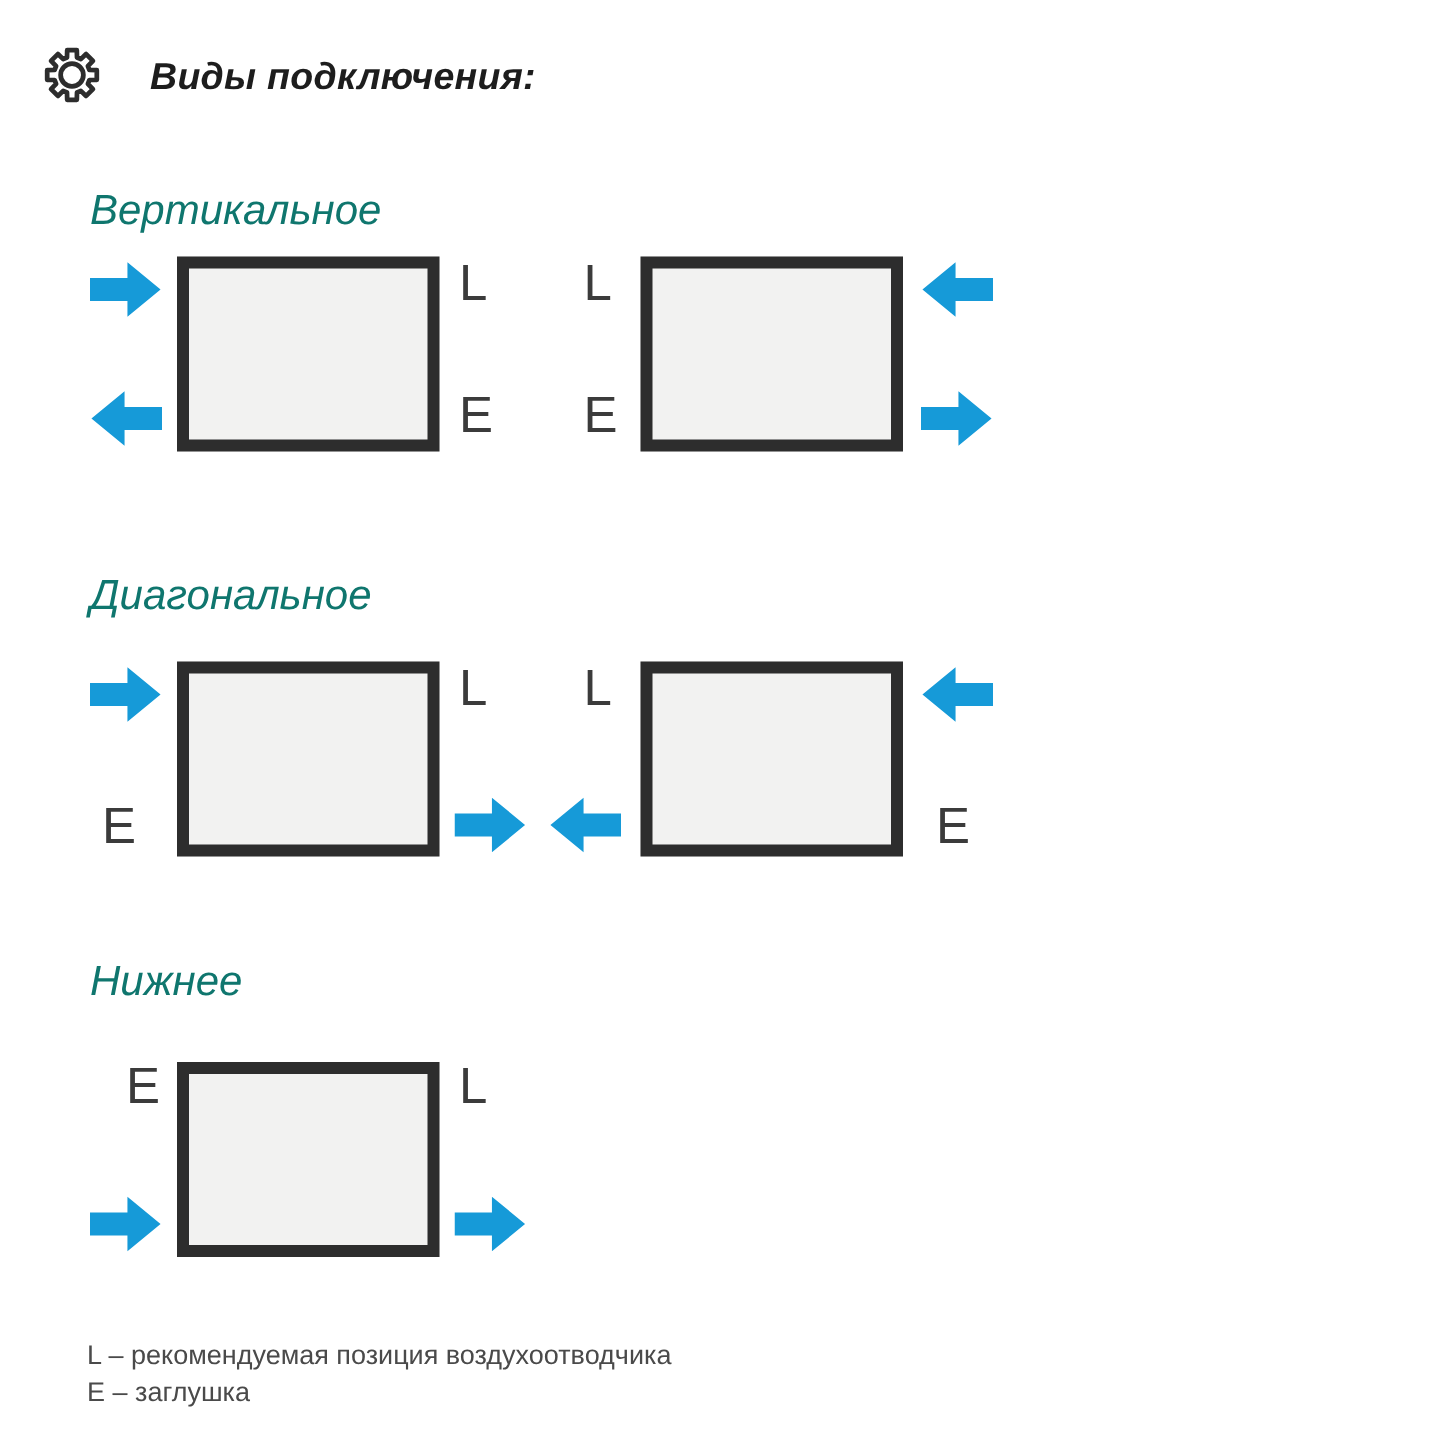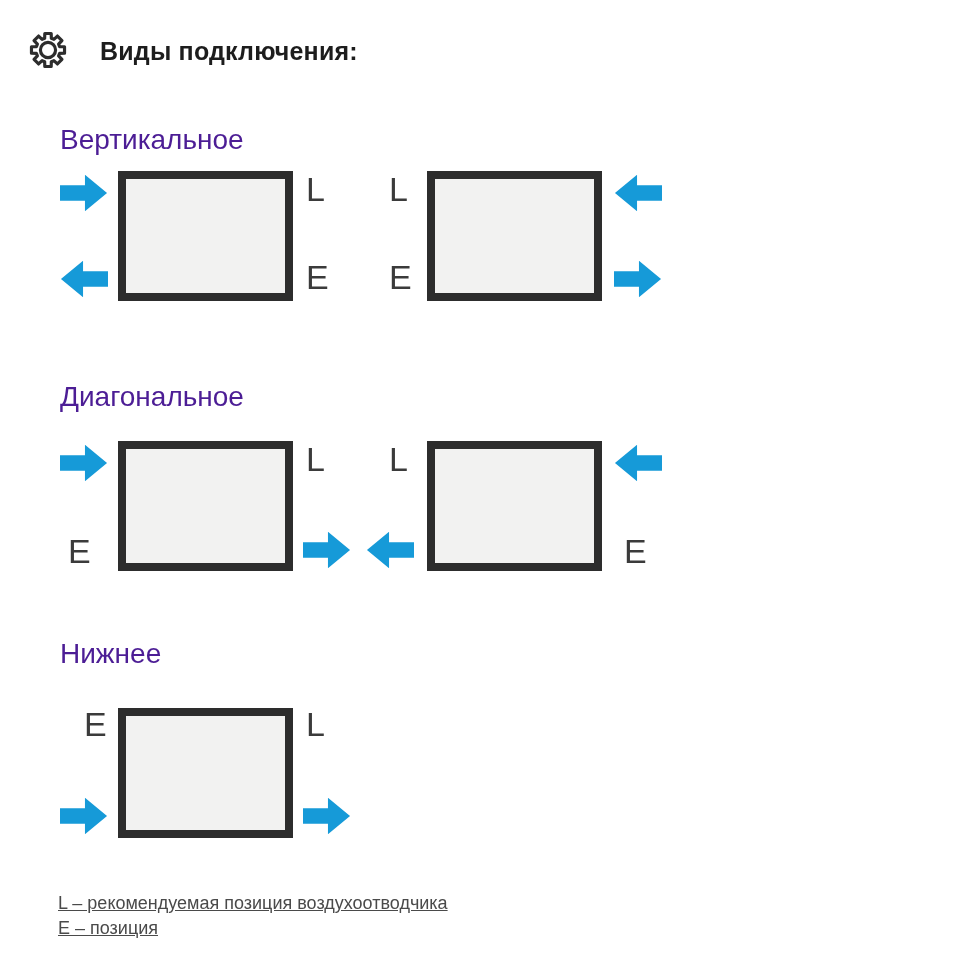--- a/index.html
+++ b/index.html
@@ -14,27 +14,28 @@
   
   .gear {
     position: absolute; left: 28px; top: 30px;
     width: 40px; height: 40px;
     color: var(--outline-dark, #2e2e2e);
   }
   .gear svg { display: block; width: 100%; height: 100%; }
   .header-title {
     position: absolute; left: 100px; top: 37px;
     font-size: 25px; font-weight: 700; color: #1d1d1d;
-    letter-spacing: 0.2px; white-space: nowrap;
+    letter-spacing: 0.2px; white-space: nowrap; font-style: italic;
   }
   
   .section-label {
     position: absolute; left: 60px;
-    font-size: 28px; font-weight: 400; color: #4c1d95;
+    font-size: 28px; font-weight: 400; color: #0f766e;
     white-space: nowrap;
+    font-style: italic;
   }
   
   .radiator {
     position: absolute;
     width: 175px; height: 130px;
     box-sizing: border-box;
     border: 8px solid var(--outline-dark, #2d2d2d);
     background: var(--radiator-fill, #f2f2f1);
   }
   
@@ -51,21 +52,20 @@
   }
   .arrow svg { display: block; width: 100%; height: 100%; }
   .arrow.left svg { transform: scaleX(-1); }
   
   .legend {
     position: absolute; left: 58px; top: 891px;
   }
   .legend-line {
     font-size: 18px; line-height: 25px; color: #4a4a4a;
     white-space: nowrap;
-    text-decoration: underline;
   }
 </style>
 </head>
 <body>
 
 <div class="canvas">
 
   <div class="gear">
     <svg viewBox="0 0 38 38" aria-hidden="true">
       <path d="M34.71,15.95 L34.71,22.05 L30.05,22.17 L29.06,24.58 L32.26,27.94 L27.94,32.26 L24.58,29.06 L22.17,30.05 L22.05,34.71 L15.95,34.71 L15.83,30.05 L13.42,29.06 L10.06,32.26 L5.74,27.94 L8.94,24.58 L7.95,22.17 L3.29,22.05 L3.29,15.95 L7.95,15.83 L8.94,13.42 L5.74,10.06 L10.06,5.74 L13.42,8.94 L15.83,7.95 L15.95,3.29 L22.05,3.29 L22.17,7.95 L24.58,8.94 L27.94,5.74 L32.26,10.06 L29.06,13.42 L30.05,15.83 Z" fill="none" stroke="currentColor" stroke-width="3" stroke-linejoin="round"></path>
@@ -151,16 +151,16 @@
     </div>
     <div class="arrow" style="left:303px; top:796px">
       <svg viewBox="0 0 50 40">
           <polygon points="0,12 26,12 26,1 49,20 26,39 26,28 0,28" fill="currentColor"></polygon>
         </svg>
     </div>
   </div>
 
   <div class="legend">
     <div class="legend-line">L – рекомендуемая позиция воздухоотводчика</div>
-    <div class="legend-line">E – позиция</div>
+    <div class="legend-line">E – заглушка</div>
   </div>
 
 </div>
 
 </body></html>

